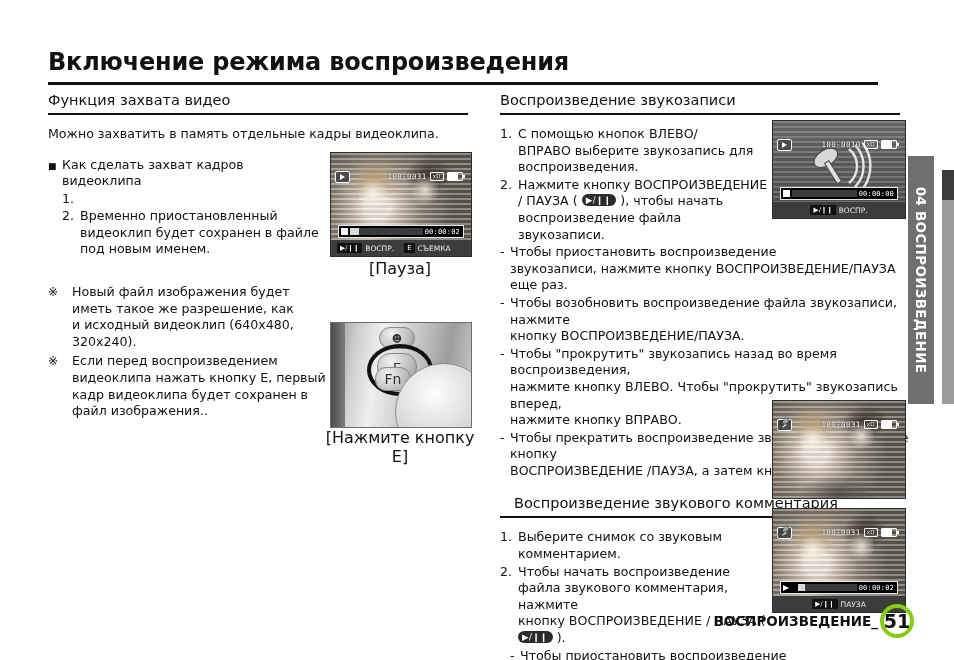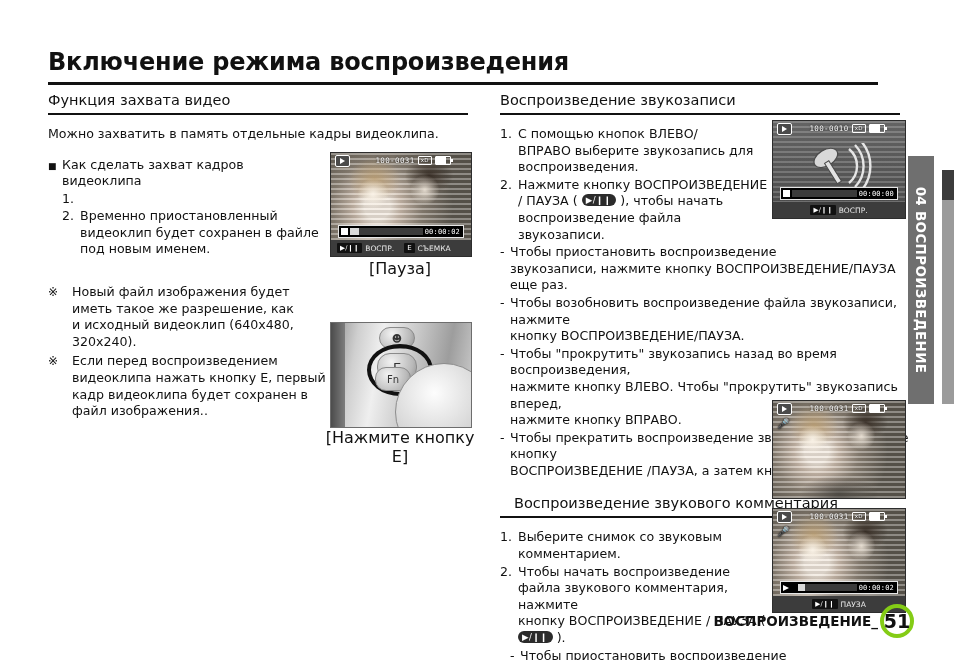--- a/index.html
+++ b/index.html
@@ -115,24 +115,24 @@
       radial-gradient(ellipse 40% 26% at 50% 96%, rgba(60,58,54,.7), rgba(60,58,54,0) 75%);
   }
   .lcd-audio {
     position: absolute; left: 0; top: 0; right: 0; bottom: 0;
     background:
       repeating-linear-gradient(180deg, rgba(255,255,255,.16) 0 2px, rgba(0,0,0,.07) 2px 5px),
       linear-gradient(180deg, #6b6b6b 0%, #5b5b5b 55%, #4e4e4e 100%);
   }
 
   .osd-top {
-    position: absolute; left: 0; right: 16px; top: 0;
+    position: absolute; left: 0; right: 4px; top: 0;
     height: 15px;
     display: flex; align-items: center;
-    padding: 0 4px;
+    padding: 16px 4px;
     font-size: 7.5px;
     color: #fff;
   }
   .osd-play-icon {
     width: 13px; height: 10px;
     border: 1.4px solid #fff;
     border-radius: 2px;
     background: #4a4a4a;
     position: relative;
   }
@@ -236,21 +236,21 @@
   .cam-btn {
     position: absolute;
     border-radius: 50%;
     background: radial-gradient(circle at 35% 30%, #f2f2f2, #b9b9b9 70%, #8f8f8f 100%);
     border: 1px solid #8a8a8a;
     display: flex; align-items: center; justify-content: center;
     font-size: 11px; color: #333;
   }
   #btn-eye  { left: 48px; top: 4px;  width: 34px; height: 20px; border-radius: 11px; font-size: 10px; }
   #btn-e    { left: 46px; top: 30px; width: 38px; height: 26px; border-radius: 13px; font-size: 13px; }
-  #btn-fn   { left: 44px; top: 44px; width: 34px; height: 22px; border-radius: 11px; font-size: 10px; }
+  #btn-fn   { left: 44px; top: 44px; width: 34px; height: 22px; border-radius: 11px; font-size: 14px; }
   #ring-e {
     position: absolute; left: 36px; top: 21px;
     width: 58px; height: 44px;
     border: 4px solid #111; border-radius: 50%;
   }
   #trash-icon { position: absolute; left: 84px; top: 62px; font-size: 12px; color: #3a3a3a; }
   #dial-wheel {
     position: absolute; right: -22px; bottom: -34px;
     width: 96px; height: 96px; border-radius: 50%;
     background: radial-gradient(circle at 40% 30%, #fdfdfd, #d2d2d2 60%, #a8a8a8 100%);

